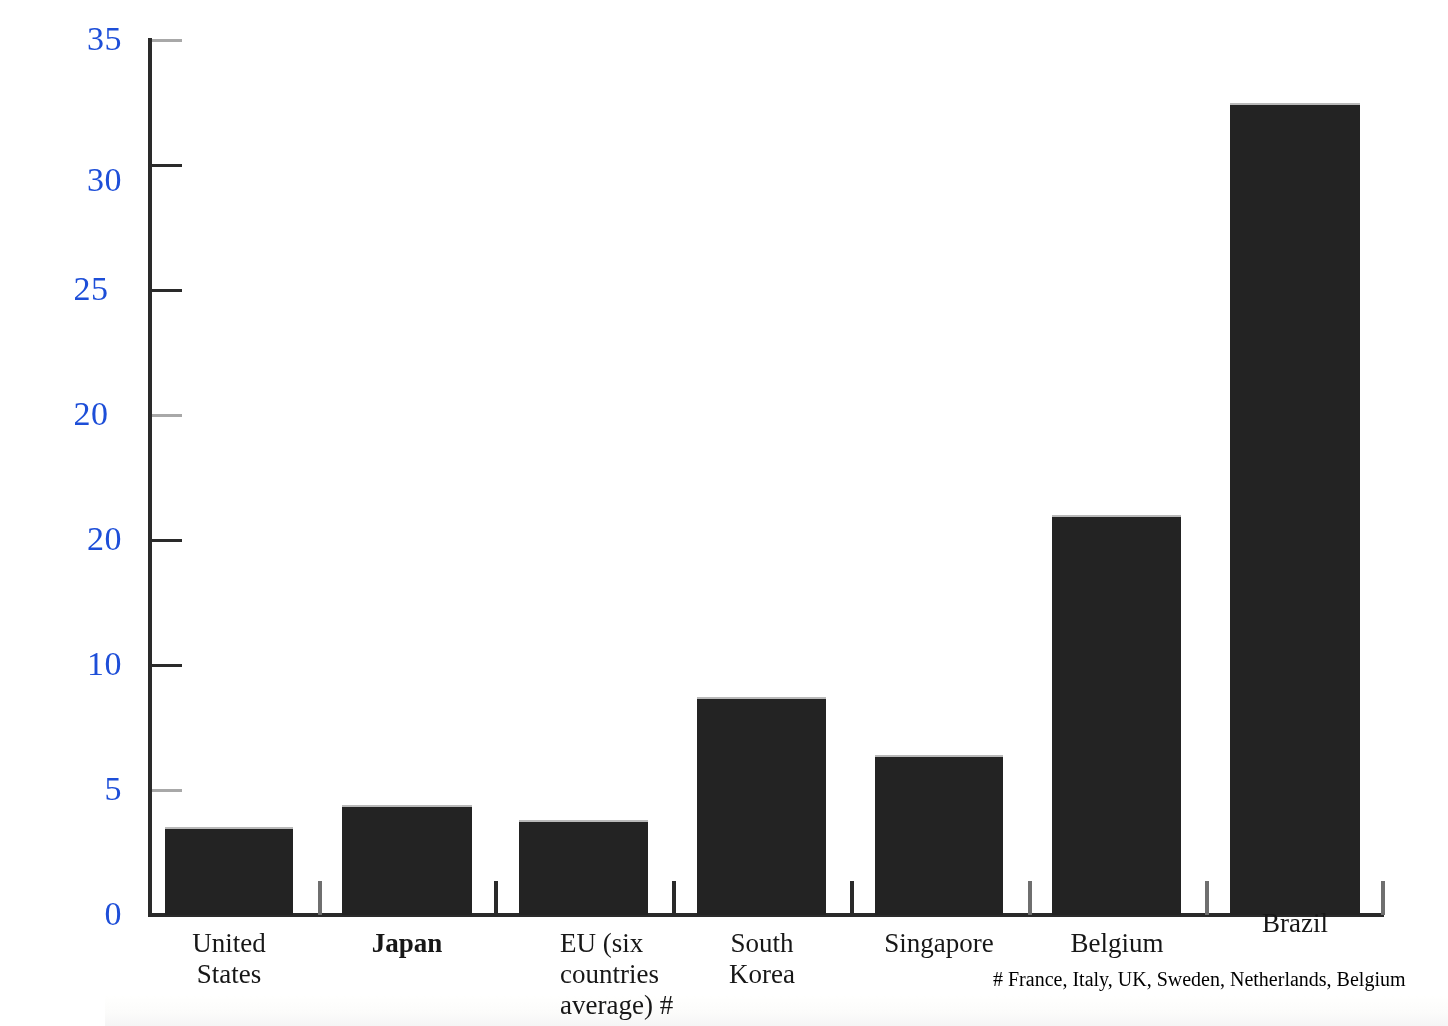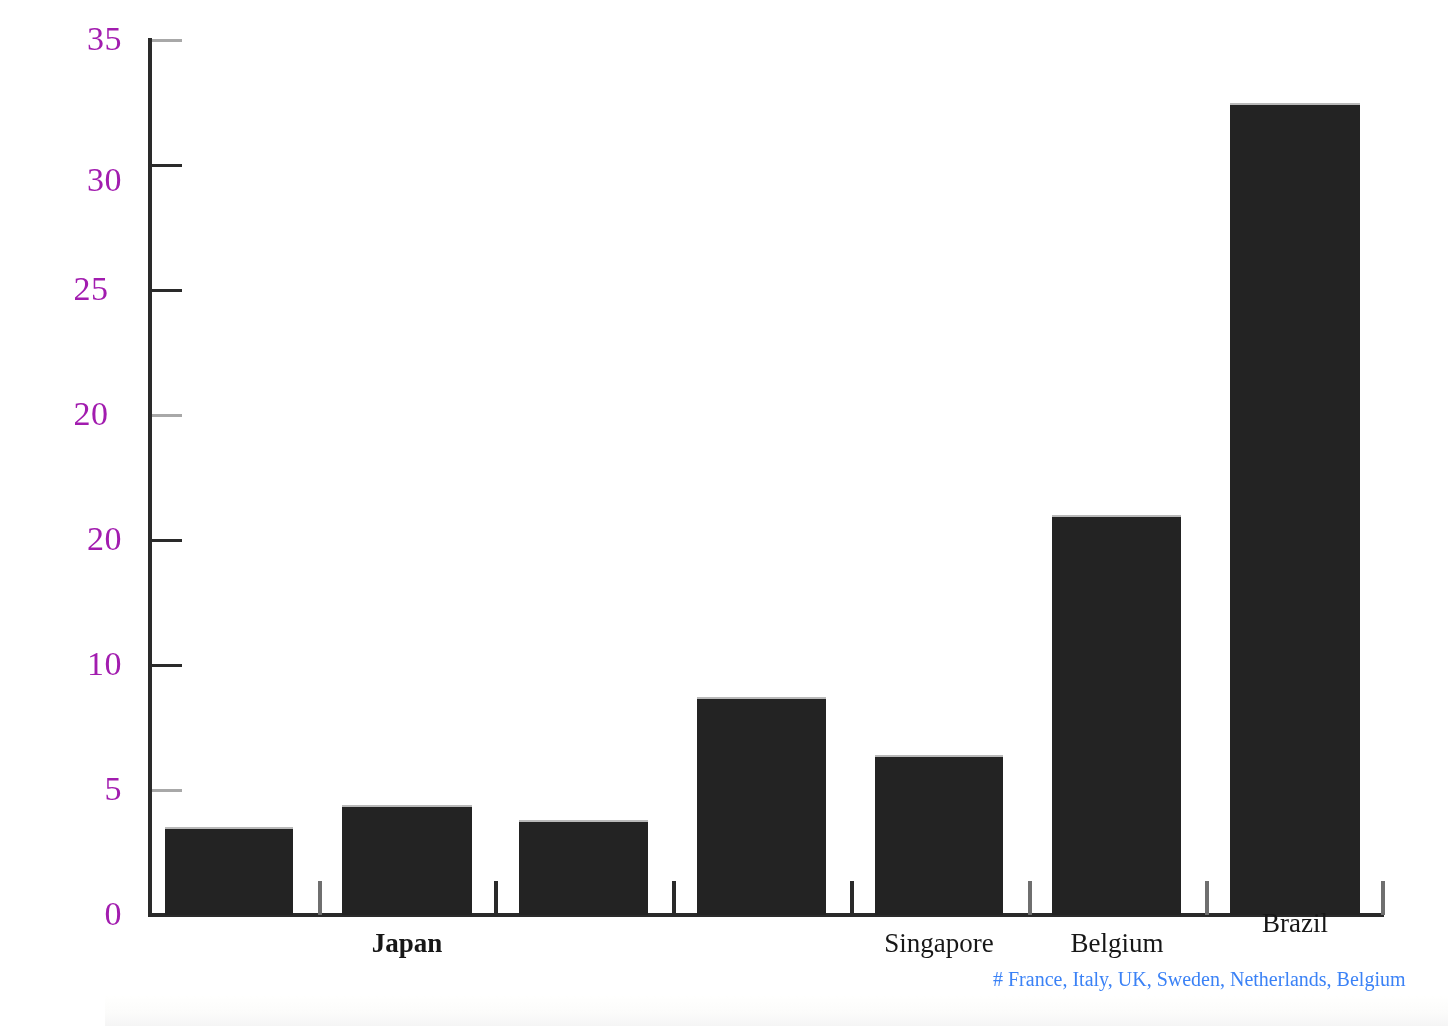--- a/index.html
+++ b/index.html
@@ -69,21 +69,21 @@
   .y-tick.faint { background: #a8a8a8; }
 
   .y-label {
     position: absolute;
     right: 0;
     width: 62px;
     text-align: right;
     font-size: 34px;
     line-height: 34px;
     letter-spacing: 0.5px;
-    color: #a21caf;
+    color: #1d4ed8;
   }
 
   
   .x-tick {
     position: absolute;
     width: 4px;
     height: 34px;
     background: #6f6f6f;
     top: 881px;
   }
@@ -105,21 +105,21 @@
   }
 
   .cat-label.left-align {
     text-align: left;
   }
 
   .footnote {
     position: absolute;
     font-size: 20px;
     line-height: 24px;
-    color: #3b82f6;
+    color: #000000;
     white-space: nowrap;
   }
 </style>
 </head>
 <body>
 
 <div id="chart-root">
 
   <div class="paper-band"></div>
 
@@ -154,26 +154,39 @@
     <div class="x-tick" style="left:1381px;"></div>
 
     <div class="bar" style="left:165px;  width:128px; top:827px; height:88px;"></div>
     <div class="bar" style="left:342px;  width:130px; top:805px; height:110px;"></div>
     <div class="bar" style="left:519px;  width:129px; top:820px; height:95px;"></div>
     <div class="bar" style="left:697px;  width:129px; top:697px; height:218px;"></div>
     <div class="bar" style="left:875px;  width:128px; top:755px; height:160px;"></div>
     <div class="bar" style="left:1052px; width:129px; top:515px; height:400px;"></div>
     <div class="bar" style="left:1230px; width:130px; top:103px; height:812px;"></div>
 
+    <div class="cat-label" style="left:154px; top:928px; width:150px;">
+      <div>United</div>
+      <div>States</div>
+    </div>
 
     <div class="cat-label" style="left:332px; top:928px; width:150px;font-weight:bold;">
       <div>Japan</div>
     </div>
 
-
+    <div class="cat-label left-align" style="left:560px; top:928px; width:180px;">
+      <div>EU (six</div>
+      <div>countries</div>
+      <div>average) #</div>
+    </div>
+
+    <div class="cat-label" style="left:687px; top:928px; width:150px;">
+      <div>South</div>
+      <div>Korea</div>
+    </div>
 
     <div class="cat-label" style="left:864px; top:928px; width:150px;">
       <div>Singapore</div>
     </div>
 
     <div class="cat-label" style="left:1042px; top:928px; width:150px;">
       <div>Belgium</div>
     </div>
 
     <div class="cat-label" style="left:1220px; top:908px; width:150px;">

